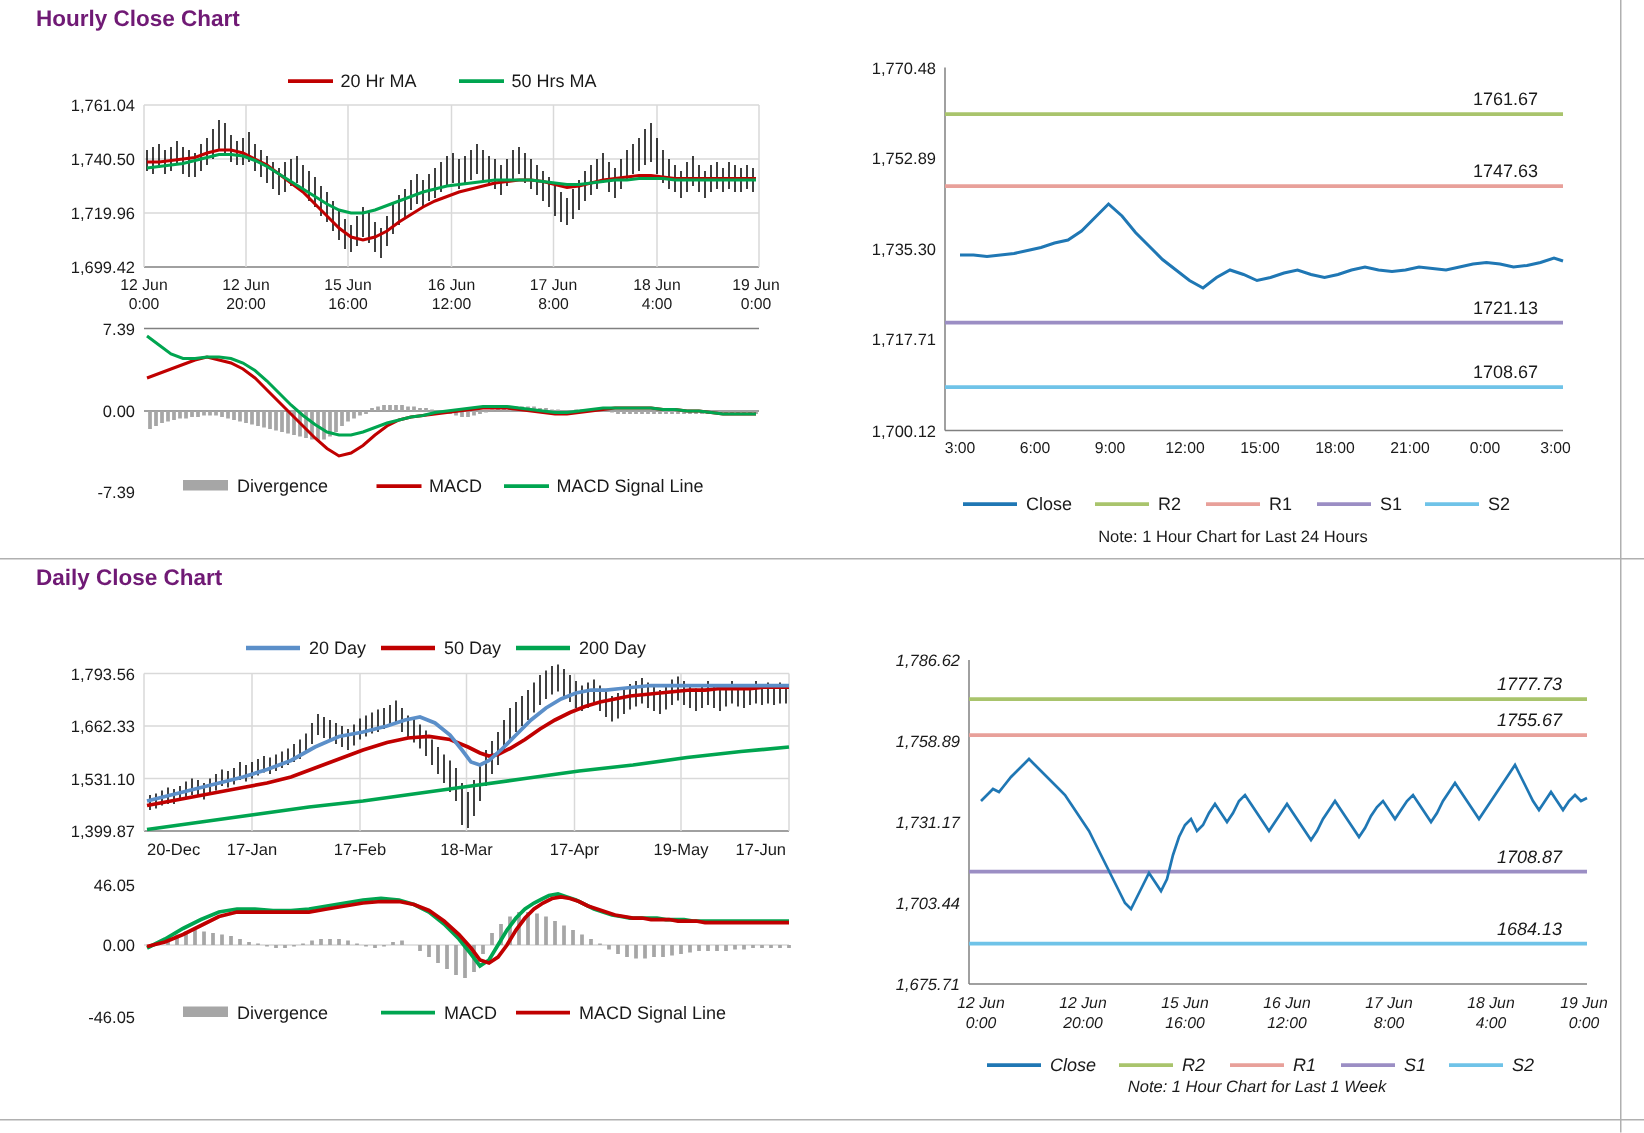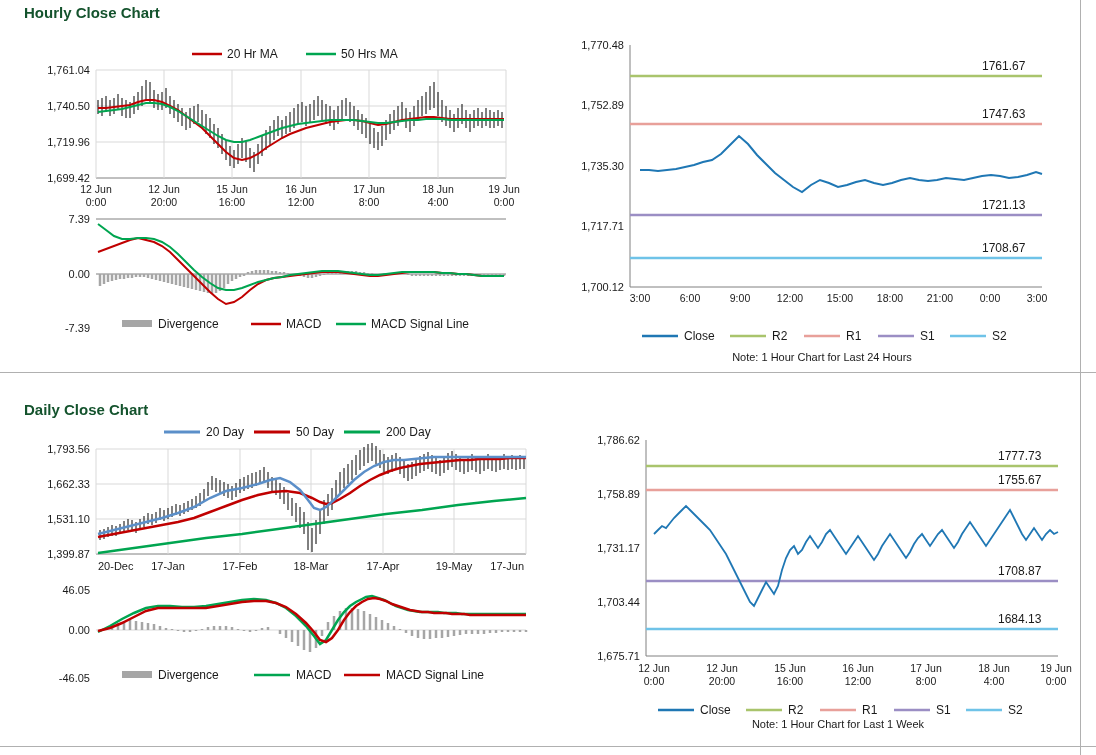--- a/index.html
+++ b/index.html
@@ -2,40 +2,40 @@
 <html><head>
 <meta charset="utf-8">
 <style>
   html,body{margin:0;padding:0;}
   body{
     width:1096px;height:755px;background:#ffffff;
     font-family:"Liberation Sans", sans-serif;
     color:#000;overflow:hidden;position:relative;
   }
   .panel-title{
-    font-size:15px;font-weight:bold;color:#14532d;
+    font-size:15px;font-weight:bold;color:#701a75;
     position:absolute;left:24px;
   }
   .hr{position:absolute;left:0;width:1096px;height:0;border-top:1px solid #b0b0b0;}
   .sec{position:absolute;}
   svg{display:block;}
   .axlabel{font-family:"Liberation Sans", sans-serif;font-size:11px;fill:#1a1a1a;}
   .axlabel-sm{font-family:"Liberation Sans", sans-serif;font-size:10.5px;fill:#1a1a1a;}
   .leglabel{font-family:"Liberation Sans", sans-serif;font-size:12px;fill:#1a1a1a;}
   .lvllabel{font-family:"Liberation Sans", sans-serif;font-size:12px;fill:#1a1a1a;}
   .note{font-family:"Liberation Sans", sans-serif;font-size:11px;fill:#1a1a1a;}
   .gridline{stroke:#d9d9d9;stroke-width:1;}
   .axisline{stroke:#808080;stroke-width:1;}
 </style>
 </head>
 <body>
 
 <div class="panel-title" style="top:4px;">Hourly Close Chart</div>
 <div class="hr" style="top:372px;"></div>
-<div class="panel-title" style="top:401px;">Daily Close Chart</div>
+<div class="panel-title" style="top:377px;">Daily Close Chart</div>
 <div class="hr" style="top:746px;"></div>
 <div class="hr" style="top:0px;left:1080px;width:0;height:755px;border-top:none;border-left:1px solid #b0b0b0;"></div>
 
 <div class="sec" style="left:14px;top:38px;">
 <svg width="520" height="200" viewBox="0 0 520 200">
 
   <g>
     <line x1="178" y1="16" x2="208" y2="16" stroke="#c00000" stroke-width="2.5"></line>
     <text class="leglabel" x="213" y="20">20 Hr MA</text>
     <line x1="292" y1="16" x2="322" y2="16" stroke="#00a550" stroke-width="2.5"></line>
@@ -617,21 +617,21 @@
     <rect x="108" y="99" width="30" height="7" fill="#a6a6a6"></rect>
     <text class="leglabel" x="144" y="107">Divergence</text>
     <line x1="240" y1="103" x2="276" y2="103" stroke="#00a550" stroke-width="2.5"></line>
     <text class="leglabel" x="282" y="107">MACD</text>
     <line x1="330" y1="103" x2="366" y2="103" stroke="#c00000" stroke-width="2.5"></line>
     <text class="leglabel" x="372" y="107">MACD Signal Line</text>
   </g>
 </svg>
 </div>
 
-<div class="sec" style="left:548px;top:422px;">
+<div class="sec" style="left:548px;top:422px;font-style:italic;">
 <svg width="530" height="320" viewBox="0 0 530 320">
   <text class="axlabel" x="92" y="22" text-anchor="end">1,786.62</text>
   <text class="axlabel" x="92" y="76" text-anchor="end">1,758.89</text>
   <text class="axlabel" x="92" y="130" text-anchor="end">1,731.17</text>
   <text class="axlabel" x="92" y="184" text-anchor="end">1,703.44</text>
   <text class="axlabel" x="92" y="238" text-anchor="end">1,675.71</text>
 
   <line class="axisline" x1="98" y1="234" x2="510" y2="234"></line>
   <line class="axisline" x1="98" y1="18" x2="98" y2="234"></line>
 

